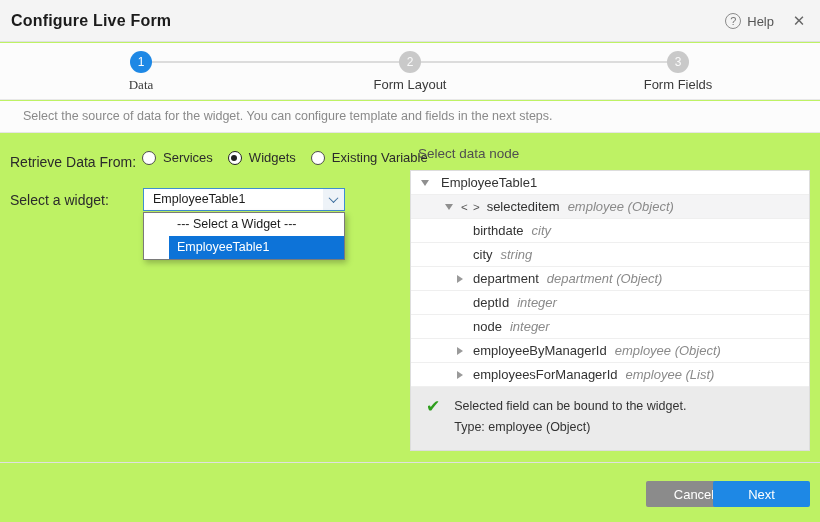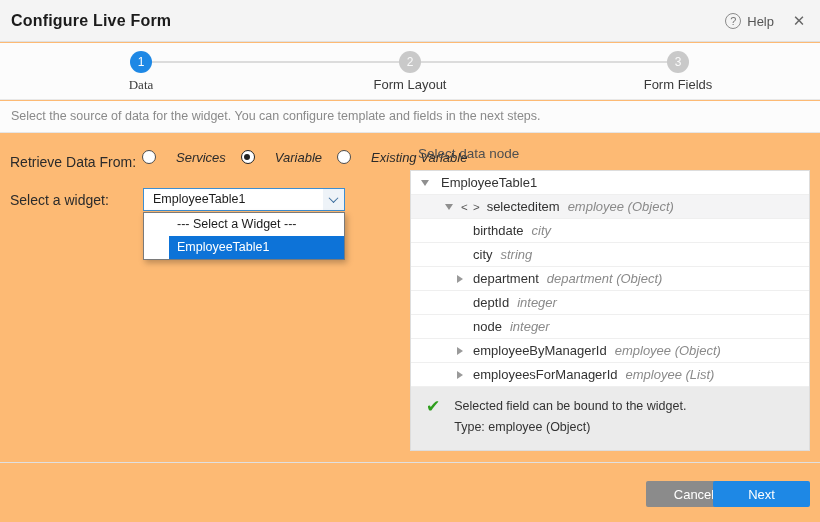--- a/index.html
+++ b/index.html
@@ -1,19 +1,19 @@
 <!DOCTYPE html>
 <html style="--accent: #1e88e5; --highlight: #0d73d8; --success: #2f9e1e; --select-border: #3e8ed0;"><head>
 <meta charset="utf-8">
 <style>
   * { margin: 0; padding: 0; box-sizing: border-box; }
   html, body { width: 820px; height: 522px; overflow: hidden; }
   body { font-family: "Liberation Sans", "DejaVu Sans", sans-serif; background: #fff; color: #333; }
 
-  .modal { position: relative; width: 820px; height: 522px; background: #fdba74; }
+  .modal { position: relative; width: 820px; height: 522px; background: #bef264; }
 
   
   .header { position: absolute; top: 0; left: 0; width: 820px; height: 42px;
             background: #f4f4f4; border-bottom: 1px solid #e0e0e0; }
   .title { position: absolute; left: 11px; top: 0; line-height: 42px;
            font-size: 16px; font-weight: 700; color: #1b1b1b; letter-spacing: .2px; }
   .help-btn { position: absolute; right: 46px; top: 0; height: 42px; display: flex;
               align-items: center; gap: 6px; cursor: pointer; color: #555; font-size: 13px; }
   .help-circle { width: 16px; height: 16px; border: 1px solid #8a8a8a; border-radius: 50%;
                  color: #777; font-size: 11px; line-height: 14px; text-align: center; }
@@ -31,30 +31,30 @@
                  line-height: 22px; text-align: center; z-index: 2; cursor: pointer; }
   .step-circle.active { background: var(--accent, #1f8be6); color: #fff; }
   .step-label { position: absolute; top: 77px; width: 120px; text-align: center;
                 font-size: 13px; color: #3a3a3a; }
   .sc1 { left: 130px; } .sc2 { left: 399px; } .sc3 { left: 667px; }
   .sl1 { left: 81px; font-family: Liberation Serif, serif; } .sl2 { left: 350px; } .sl3 { left: 618px; }
 
   
   .desc-bar { position: absolute; top: 101px; left: 0; width: 820px; height: 32px;
               background: #fcfcfc; border-bottom: 1px solid #e6e6e6;
-              line-height: 31px; padding-left: 11px; font-size: 12.5px; color: #8a8a8a; }
+              line-height: 31px; padding-left: 23px; font-size: 12.5px; color: #8a8a8a; }
 
   
   .field-label { position: absolute; left: 10px; font-size: 14px; color: #2b2b2b; }
   .lbl-retrieve { top: 154px; }
   .lbl-widget   { top: 192px; }
 
   .radio-group { position: absolute; left: 142px; top: 150px; display: flex;
                  align-items: center; gap: 15px; }
-  .radio-item { display: flex; align-items: flex-start; gap: 20px; cursor: pointer; font-style: italic; }
+  .radio-item { display: flex; align-items: flex-end; gap: 7px; cursor: pointer; }
   .radio-circle { width: 14px; height: 14px; border: 1.5px solid #4c4c4c; border-radius: 50%;
                   position: relative; background: #fff; flex: 0 0 auto; }
   .radio-circle.checked { border-color: #222; }
   .radio-circle.checked::after { content: ""; position: absolute; left: 2.5px; top: 2.5px;
                   width: 6px; height: 6px; border-radius: 50%; background: #222; }
   .radio-label { font-size: 13px; color: #2b2b2b; }
 
   .select-box { position: absolute; left: 143px; top: 188px; width: 202px; height: 23px;
                 border: 1px solid var(--select-border, #3e8ed0); background: #fff; cursor: pointer; }
   .select-value { position: absolute; left: 9px; top: 0; line-height: 21px;
@@ -131,21 +131,21 @@
   <div class="desc-bar">Select the source of data for the widget. You can configure template and fields in the next steps.</div>
 
   <div class="field-label lbl-retrieve">Retrieve Data From:</div>
   <div class="radio-group">
     <div class="radio-item">
       <span class="radio-circle"></span>
       <span class="radio-label">Services</span>
     </div>
     <div class="radio-item">
       <span class="radio-circle checked"></span>
-      <span class="radio-label">Variable</span>
+      <span class="radio-label">Widgets</span>
     </div>
     <div class="radio-item">
       <span class="radio-circle"></span>
       <span class="radio-label">Existing Variable</span>
     </div>
   </div>
 
   <div class="field-label lbl-widget">Select a widget:</div>
   <div class="select-box">
     <span class="select-value">EmployeeTable1</span>

